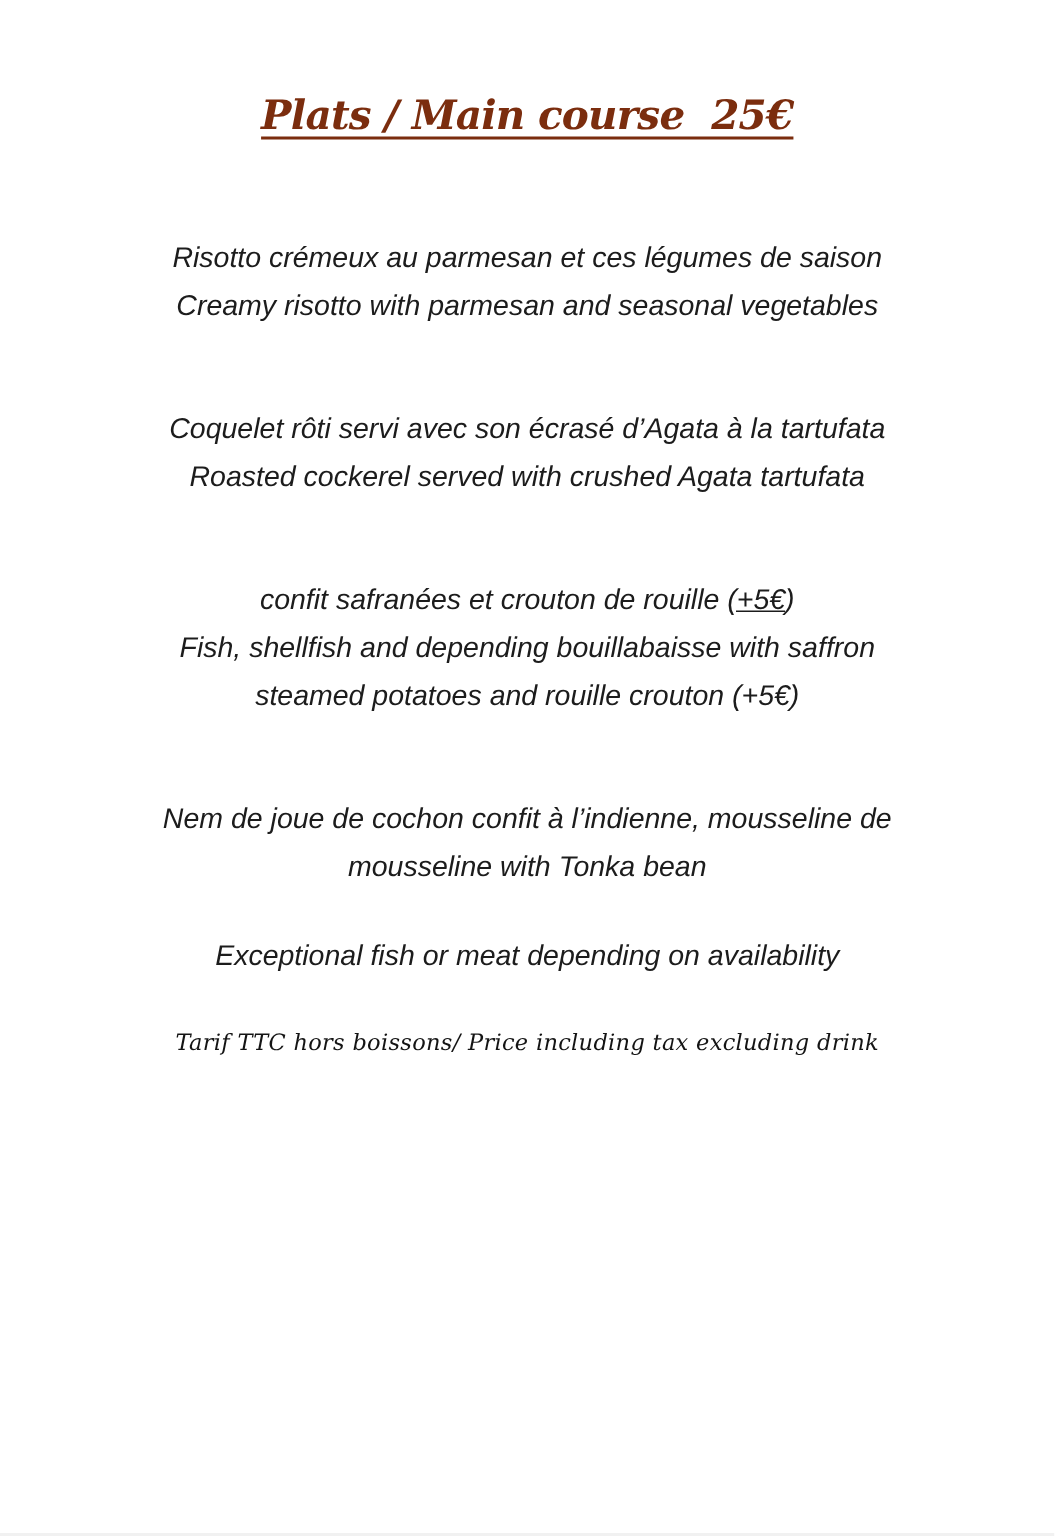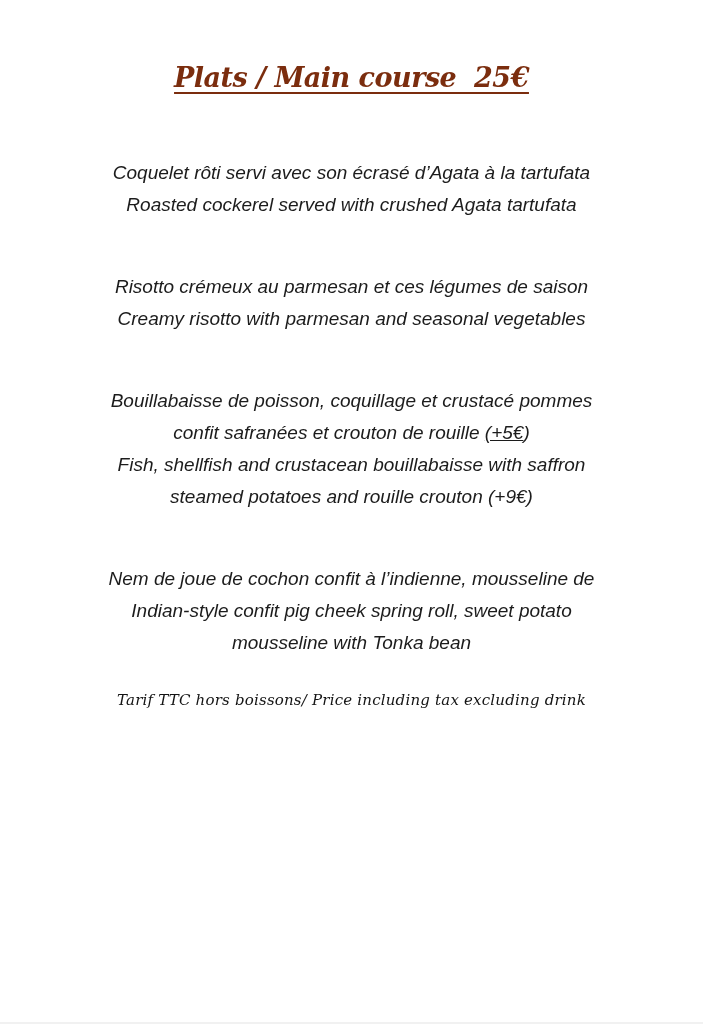--- a/index.html
+++ b/index.html
@@ -55,42 +55,41 @@
 
 <div class="page">
 
   <div>
     <span class="menu-title">Plats / Main course  25€</span>
   </div>
 
   <div class="menu-list">
 
     <div class="menu-item">
+      <span class="line">Risotto crémeux au parmesan et ces légumes de saison</span>
+      <span class="line">Creamy risotto with parmesan and seasonal vegetables</span>
+    </div>
+
+    <div class="menu-item">
       <span class="line">Coquelet rôti servi avec son écrasé d’Agata à la tartufata</span>
       <span class="line">Roasted cockerel served with crushed Agata tartufata</span>
     </div>
 
     <div class="menu-item">
-      <span class="line">Risotto crémeux au parmesan et ces légumes de saison</span>
-      <span class="line">Creamy risotto with parmesan and seasonal vegetables</span>
-    </div>
-
-    <div class="menu-item">
-      <span class="line">Bouillabaisse de poisson, coquillage et crustacé pommes</span>
       <span class="line"><span>confit safranées et crouton de rouille </span><span class="u">(+5€</span><span>)</span></span>
-      <span class="line">Fish, shellfish and crustacean bouillabaisse with saffron</span>
-      <span class="line">steamed potatoes and rouille crouton (+9€)</span>
+      <span class="line">Fish, shellfish and depending bouillabaisse with saffron</span>
+      <span class="line">steamed potatoes and rouille crouton (+5€)</span>
     </div>
 
     <div class="menu-item item-nem">
       <span class="line">Nem de joue de cochon confit à l’indienne, mousseline de</span>
-      <span class="line">Indian-style confit pig cheek spring roll, sweet potato</span>
       <span class="line">mousseline with Tonka bean</span>
     </div>
 
     <div class="menu-item last">
+      <span class="line">Exceptional fish or meat depending on availability</span>
     </div>
 
   </div>
 
   <div class="footer-note">Tarif TTC hors boissons/ Price including tax excluding drink</div>
 
 </div>
 
 </body></html>

